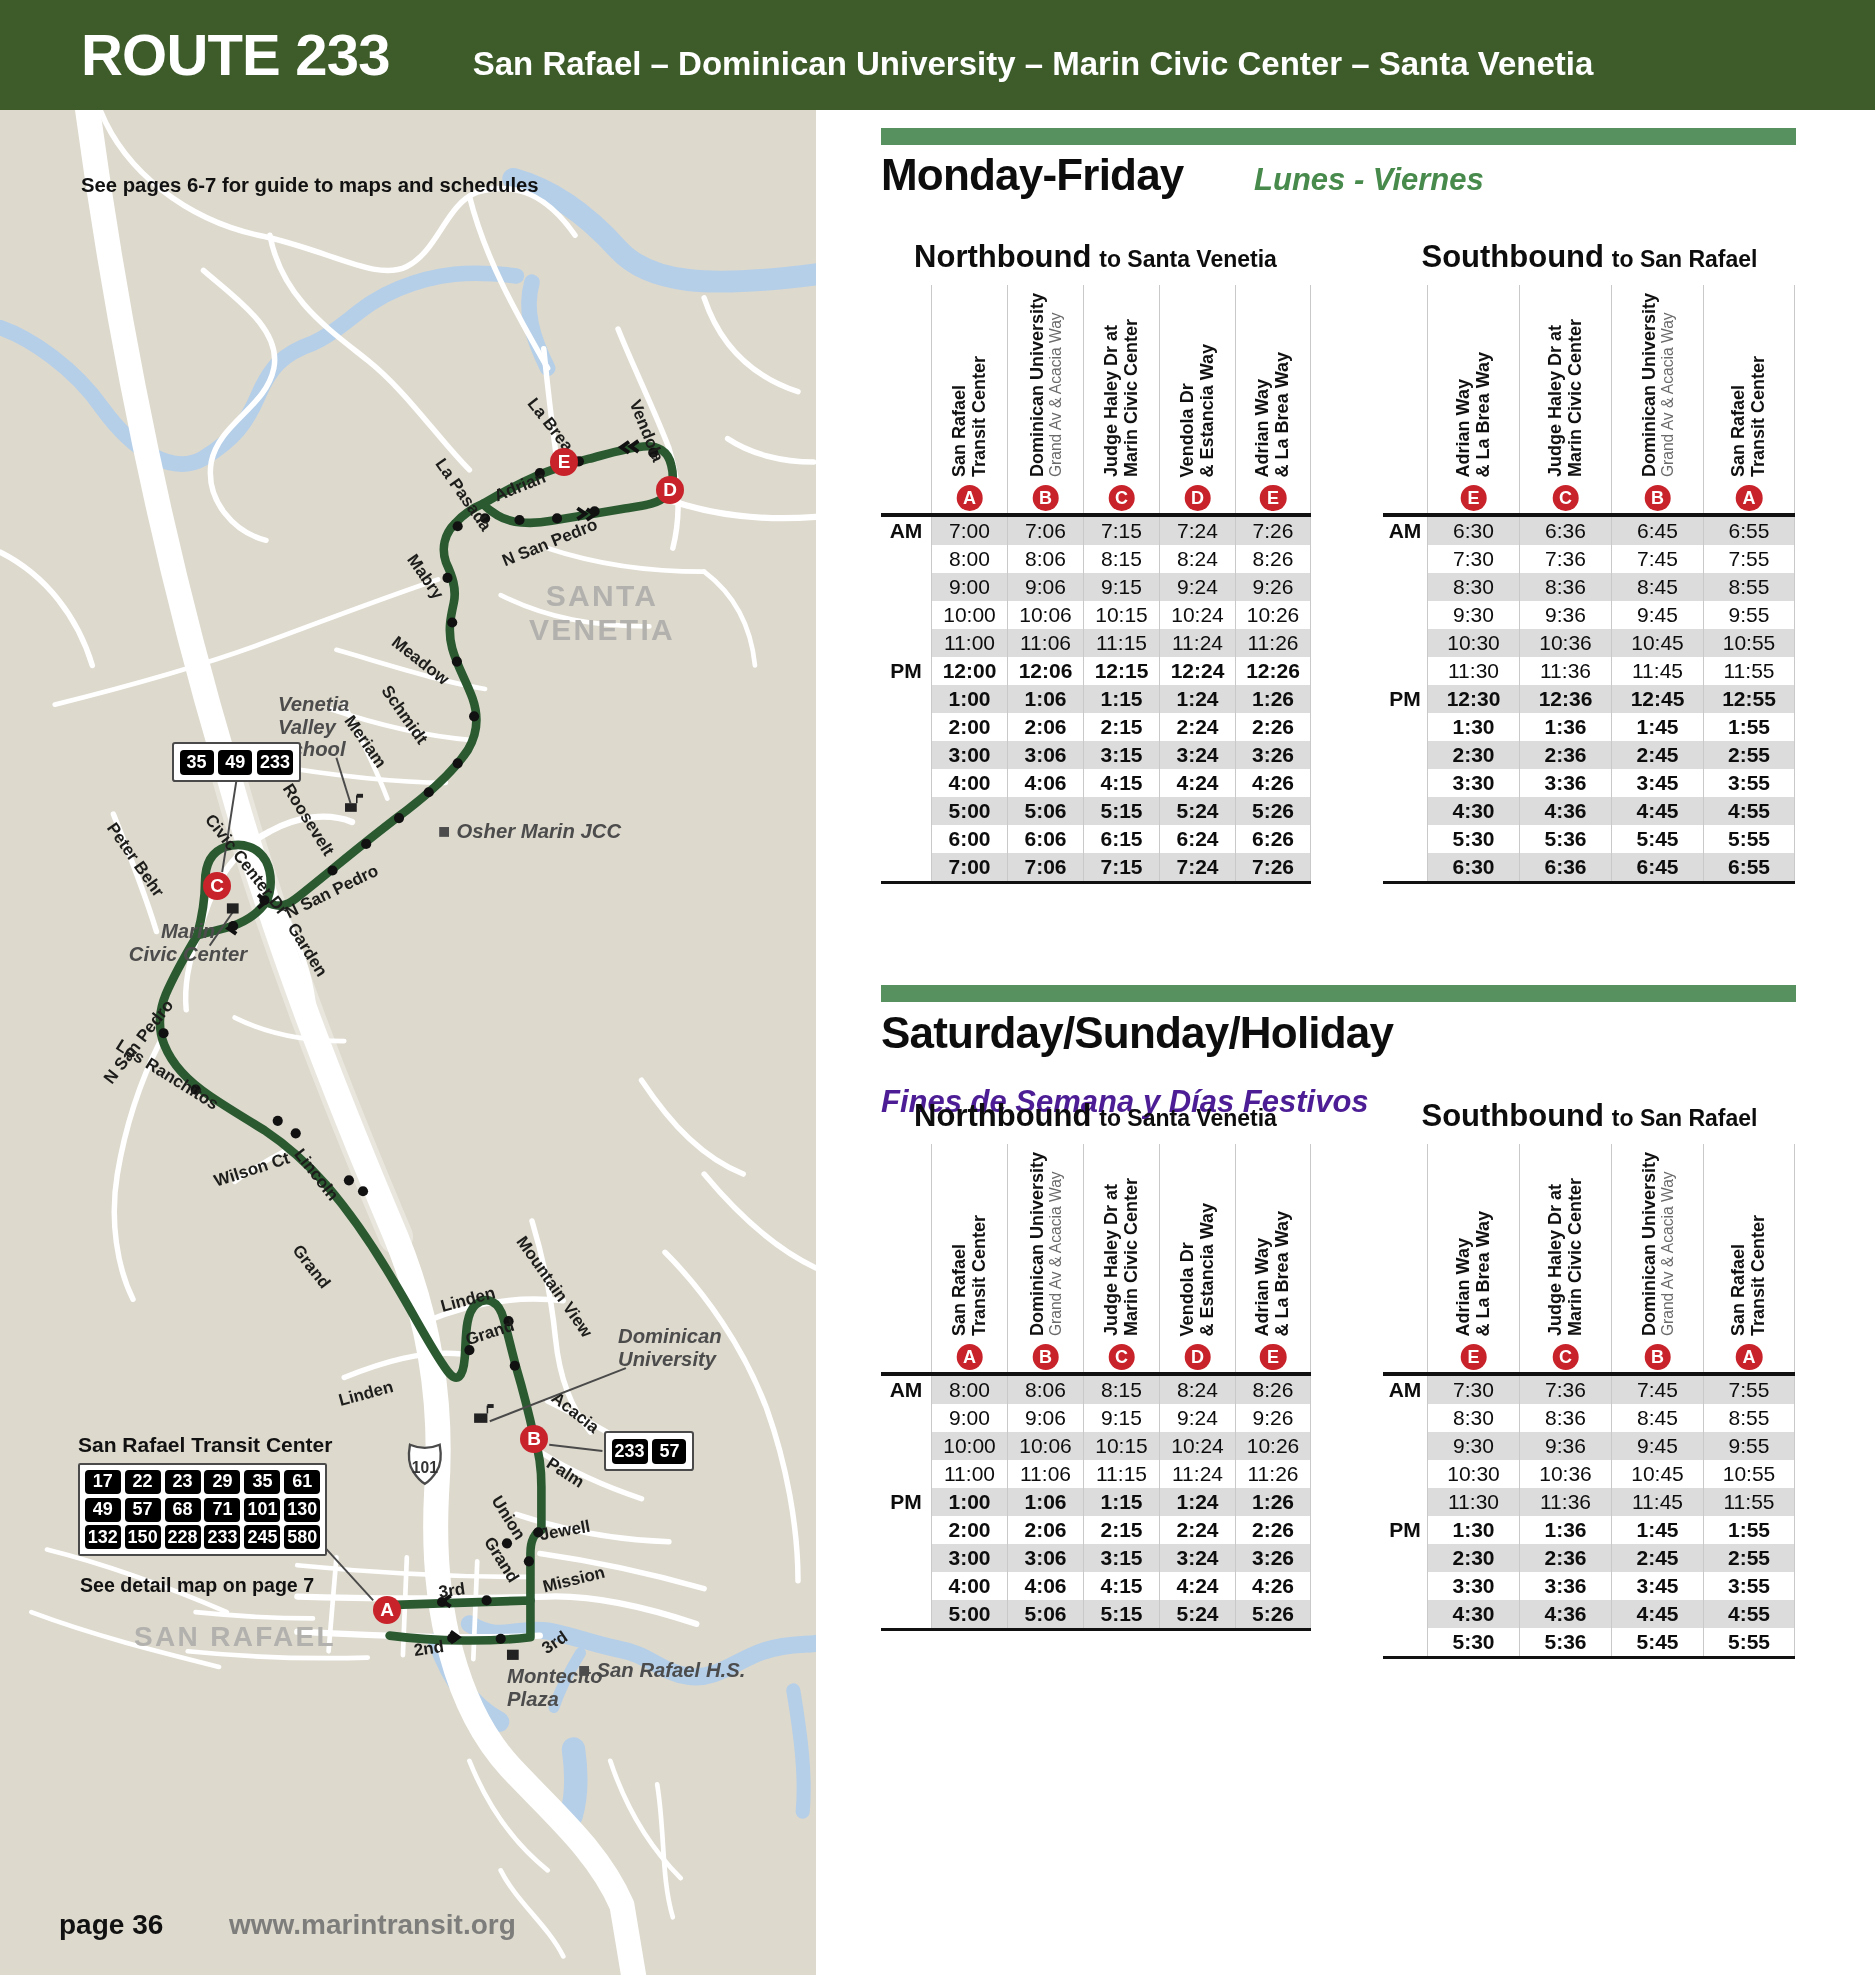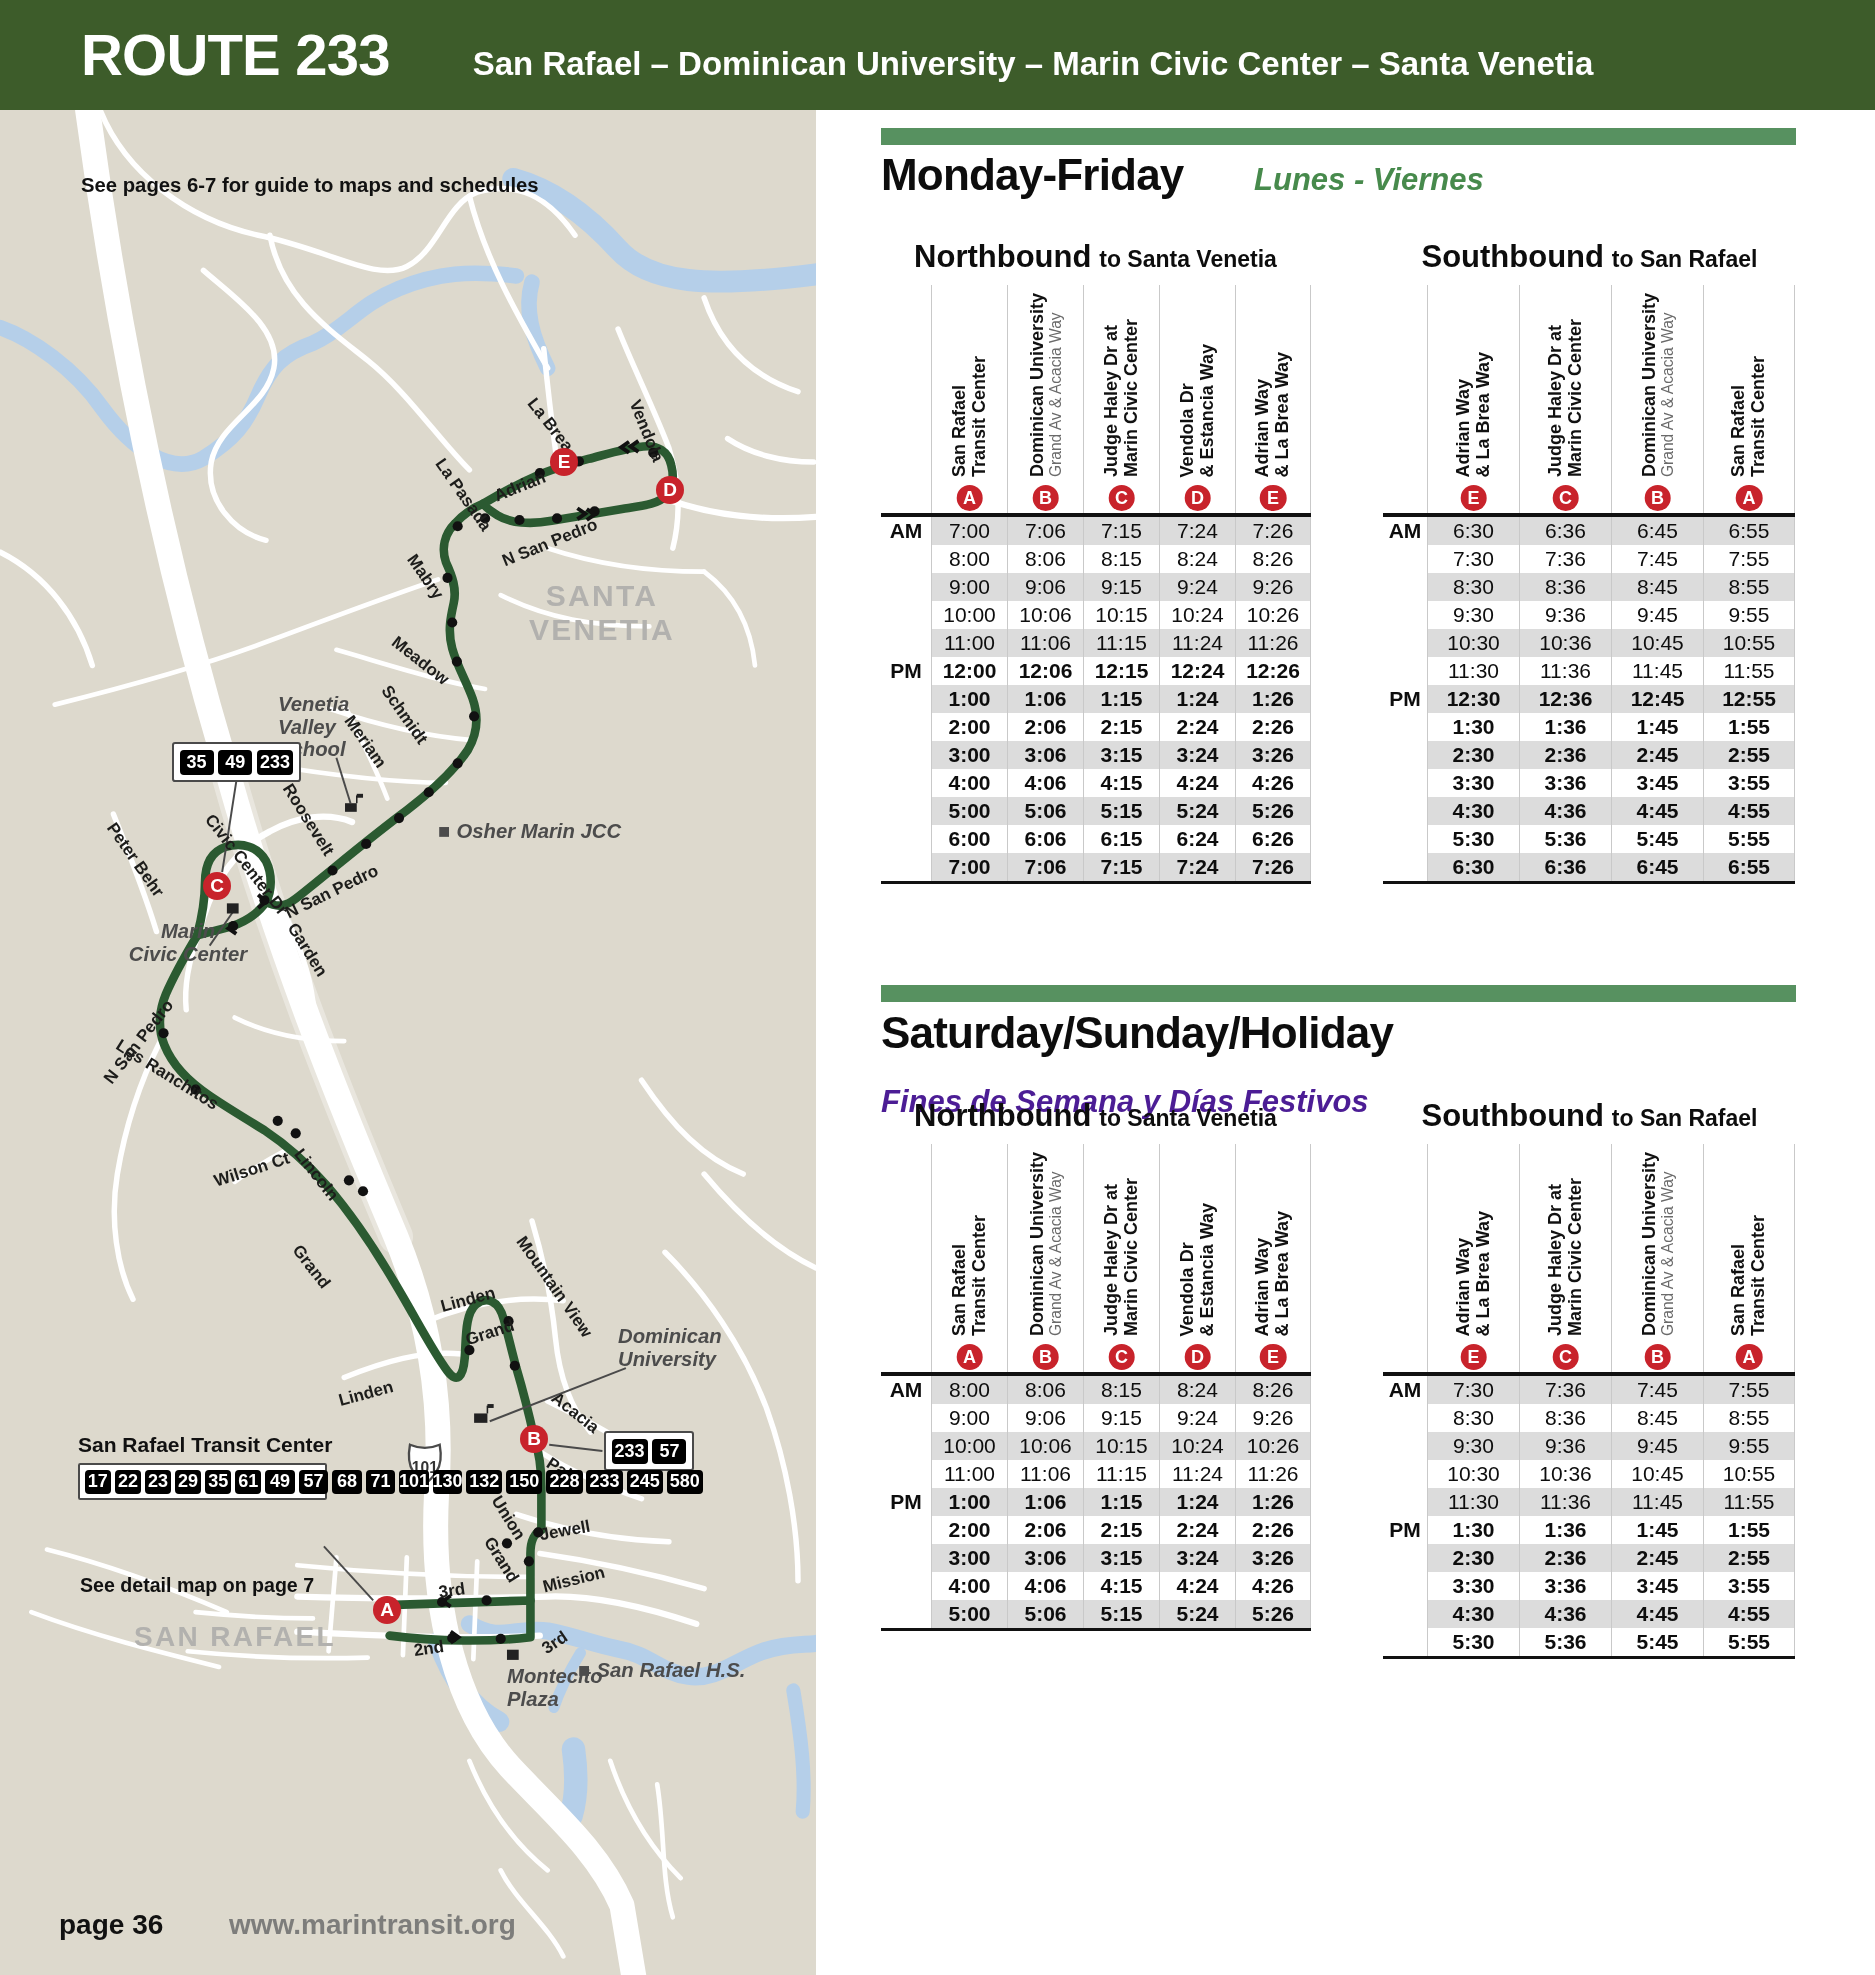--- a/index.html
+++ b/index.html
@@ -16,21 +16,21 @@
   #map{left:0;top:110px;width:816px;height:1866px;background:#ddd9cd;overflow:hidden;}
   .maplabel{position:absolute;font-weight:700;font-size:17px;color:#1d1d1b;white-space:nowrap;transform-origin:center;}
   .arealabel{position:absolute;font-weight:800;color:#b2b1ae;letter-spacing:2.3px;text-align:center;line-height:1.12;white-space:nowrap;}
   .placelabel{position:absolute;font-weight:700;font-style:italic;font-size:20.3px;color:#4c4c4c;line-height:1.12;white-space:nowrap;}
   .placelabel .sq{font-style:normal;margin-right:6.3px;}
   .mapnote{left:81px;top:174px;font-size:20.3px;font-weight:800;color:#111;}
   .marker{position:absolute;width:28px;height:28px;border-radius:50%;background:#c8232b;color:#fff;font-weight:800;font-size:19px;display:flex;align-items:center;justify-content:center;}
   .badgebox{position:absolute;background:#fff;border:2.3px solid #4a4a4a;border-radius:3.1px;display:flex;gap:4.7px;padding:5.5px;}
   .badge{background:#000000;color:#fff;font-weight:800;font-size:18px;border-radius:3.9px;height:25px;min-width:34px;display:flex;align-items:center;justify-content:center;padding:0 3.1px;box-sizing:border-box;}
   #transit-title{left:78px;top:1433px;font-size:21px;font-weight:800;color:#111;}
-  #transit-box{left:78px;top:1463px;width:249px;background:#fff;border:2.3px solid #4a4a4a;border-radius:2.3px;padding:4.7px;box-sizing:border-box;display:flex;flex-direction:row;gap:3.9px;}
+  #transit-box{left:78px;top:1463px;width:249px;background:#fff;border:2.3px solid #4a4a4a;border-radius:2.3px;padding:4.7px;box-sizing:border-box;display:flex;flex-direction:column;gap:3.9px;}
   #transit-box .brow{display:flex;gap:3.9px;}
   #transit-box .badge{flex:1;min-width:0;height:24px;font-size:18px;}
   #transit-note{left:80px;top:1574px;font-size:19.6px;font-weight:700;color:#111;}
   .footer-page{left:59px;top:1909px;font-size:28px;font-weight:900;color:#111;}
   .footer-url{left:229px;top:1909px;font-size:28px;font-weight:800;color:#7d7d7b;}
 
   
   .secbar{height:17px;background:#579160;}
   .sectitle{display:flex;align-items:baseline;white-space:nowrap;}
   .sectitle .t{font-size:44px;font-weight:900;color:#0d0d0d;letter-spacing:-0.8px;}

